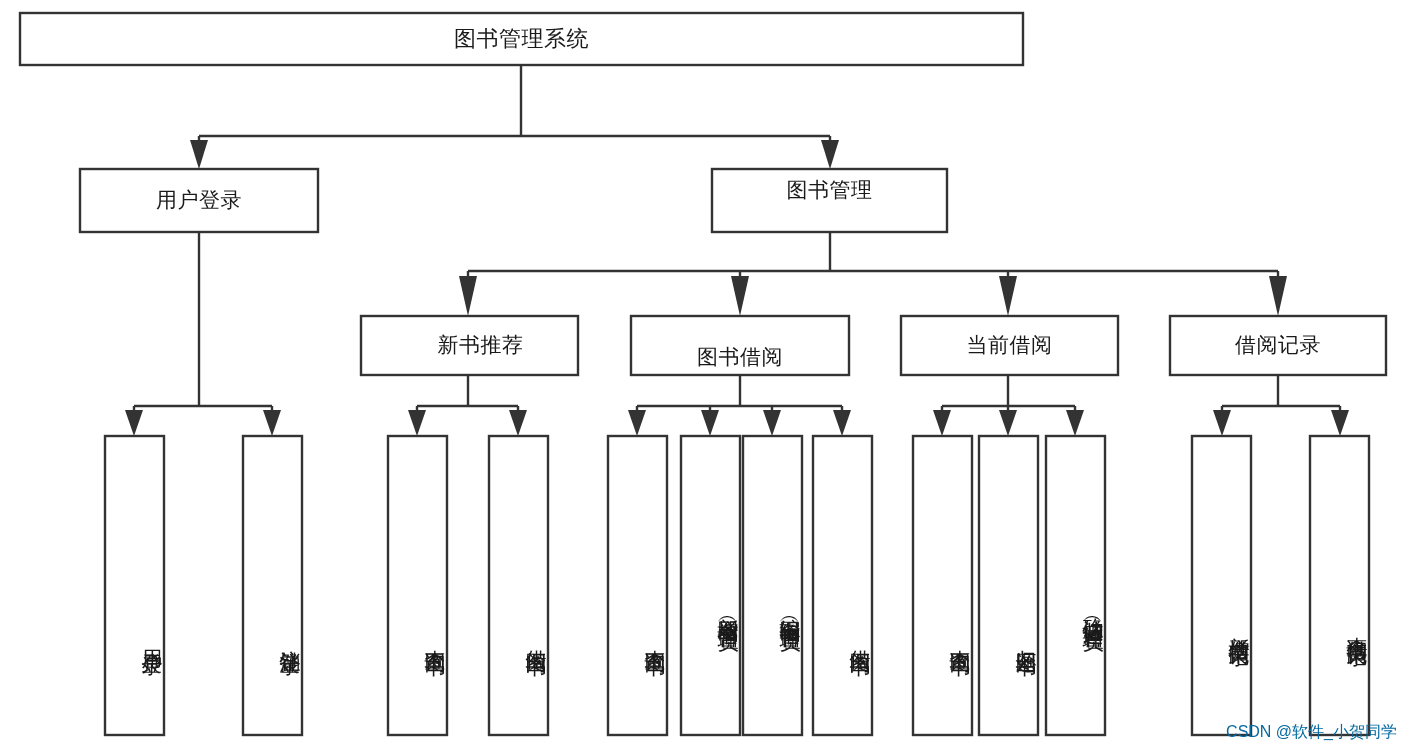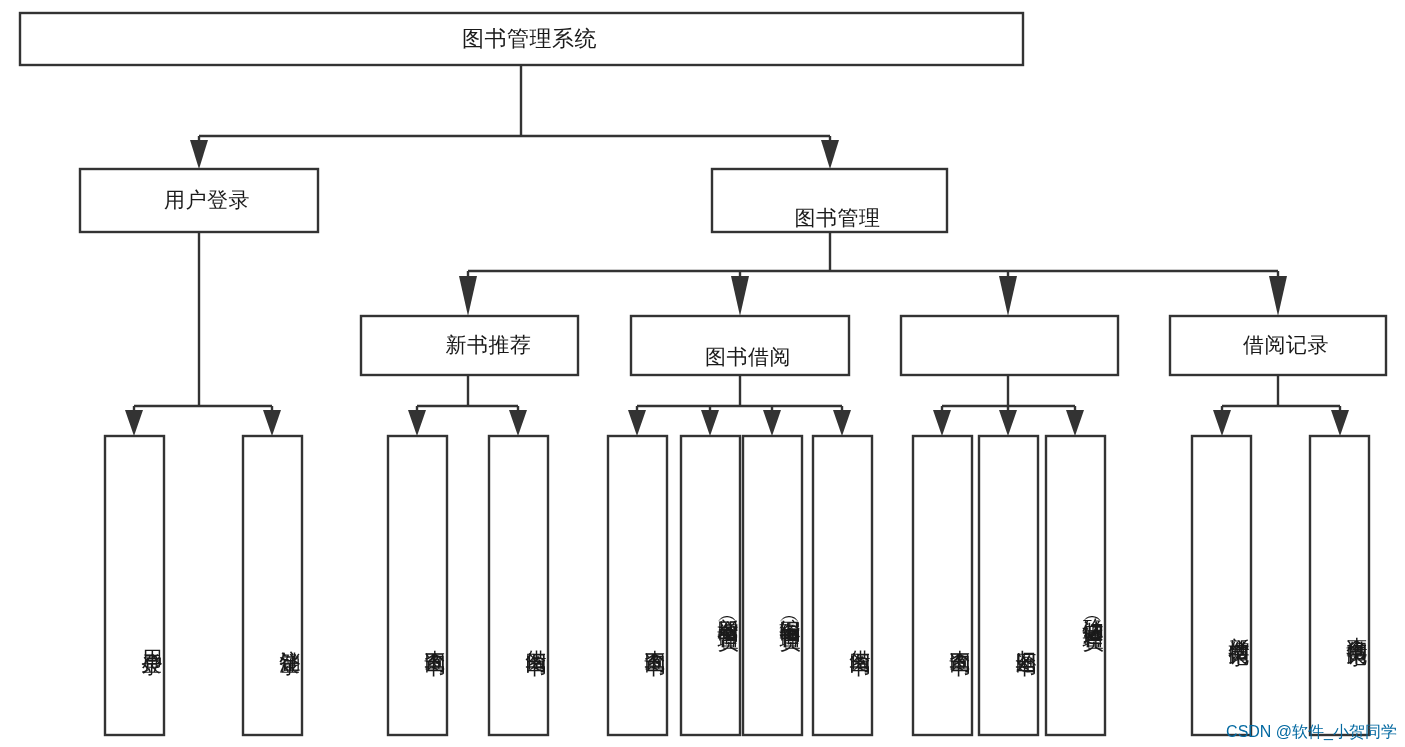--- a/index.html
+++ b/index.html
@@ -48,21 +48,20 @@
     justify-content: center;
     text-align: center;
     color: #1a1a1a;
     font-family: "Liberation Sans", "DejaVu Sans", sans-serif;
     line-height: 1.18;
     user-select: none;
   }
   .horiz-label {
     font-size: 21px;
     letter-spacing: 0.5px;
-    padding-left: 8px;
   }
   .vert-label {
     writing-mode: vertical-rl;
     text-orientation: upright;
     font-size: 21px;
     letter-spacing: 2px;
     white-space: nowrap;
     align-items: flex-start;
     justify-content: center;
   }
@@ -188,24 +187,25 @@
     <rect class="node-box" x="979" y="436" width="59" height="299"></rect>
     <rect class="node-box" x="1046" y="436" width="59" height="299"></rect>
 
     <rect class="node-box" x="1192" y="436" width="59" height="299"></rect>
     <rect class="node-box" x="1310" y="436" width="59" height="299"></rect>
   </svg>
 
   <div class="node-label horiz-label root-label" style="left:20px; top:13px; width:1003px; height:52px;">图书管理系统</div>
 
   <div class="node-label horiz-label" style="left:80px; top:169px; width:238px; height:63px;">用户登录</div>
-  <div class="node-label horiz-label" style="left:712px; top:187px; width:235px; height:63px;">图书管理</div>
+  <div class="node-label horiz-label" style="left:712px; top:159px; width:235px; height:63px;">图书管理</div>
 
   <div class="node-label horiz-label" style="left:372px; top:316px; width:217px; height:59px;font-family:Liberation Serif, serif;">新书推荐</div>
   <div class="node-label horiz-label" style="left:631px; top:328px; width:218px; height:59px;">图书借阅</div>
+  <div class="node-label horiz-label" style="left:901px; top:316px; width:217px; height:59px;">当前借阅</div>
   <div class="node-label horiz-label" style="left:1170px; top:316px; width:216px; height:59px;text-align:right;">借阅记录</div>
 
   <div class="node-label vert-label" style="left: 105px; top: 436px; width: 59px; height: 299px; padding-top: 103.5px; box-sizing: border-box;">用户登录</div>
   <div class="node-label vert-label" style="left: 243px; top: 436px; width: 59px; height: 299px; padding-top: 103.5px; box-sizing: border-box;">注销登录</div>
 
   <div class="node-label vert-label" style="left: 388px; top: 436px; width: 59px; height: 299px; padding-top: 103.5px; box-sizing: border-box;">查询图书</div>
   <div class="node-label vert-label" style="left: 489px; top: 436px; width: 59px; height: 299px; padding-top: 103.5px; box-sizing: border-box;">借阅图书</div>
 
   <div class="node-label vert-label" style="left: 608px; top: 436px; width: 59px; height: 299px; padding-top: 103.5px; box-sizing: border-box;">查询图书</div>
   <div class="node-label vert-label" style="left: 681px; top: 440px; width: 59px; height: 295px; padding-top: 44px; box-sizing: border-box;">新增图书（管理员）</div>

